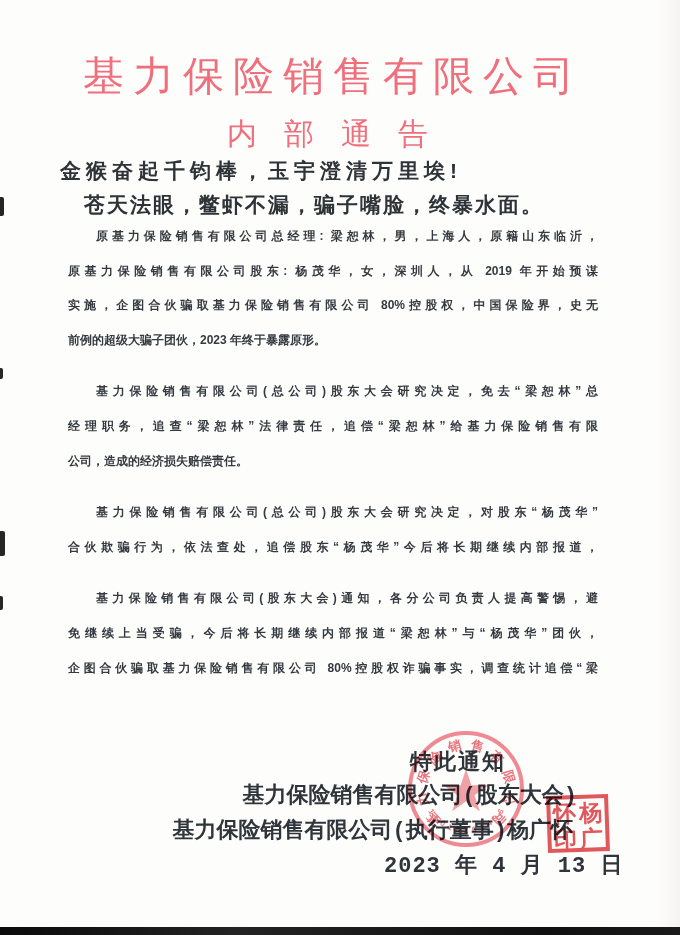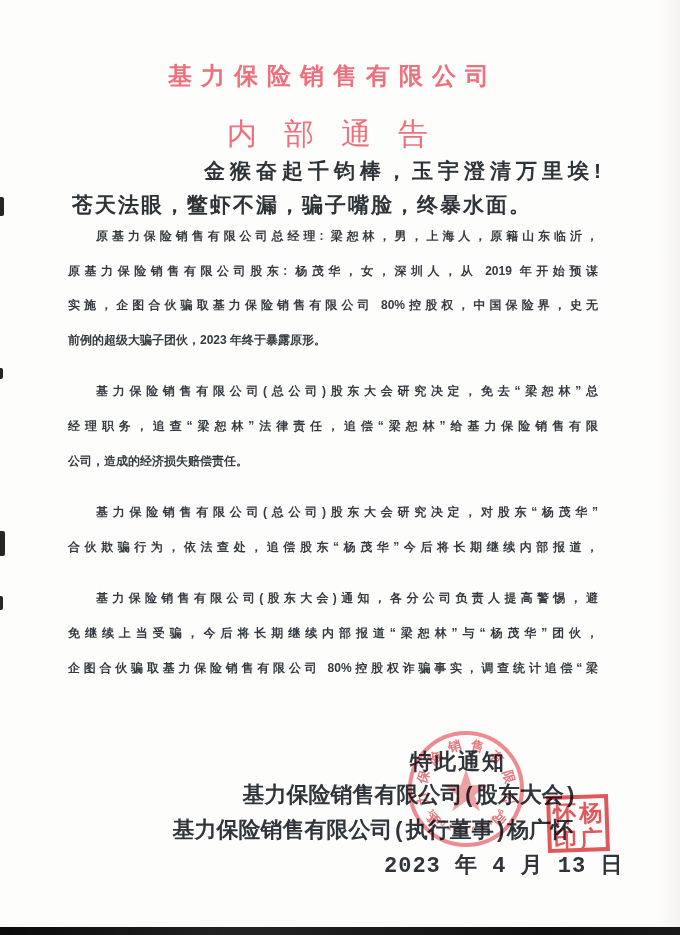--- a/index.html
+++ b/index.html
@@ -14,32 +14,32 @@
   .doc{
     position:relative;width:680px;height:935px;margin:0 auto;
     background:var(--paper);
     overflow:hidden;
     font-family:"Liberation Sans","DejaVu Sans",sans-serif;
     color:var(--ink);
   }
   
   .title1{
     position:absolute;left:68px;top:54px;width:530px;margin:0;
-    font-size:24px;font-weight:700;letter-spacing:9px;
+    font-size:41px;font-weight:400;letter-spacing:9px;
     text-align:center;color:var(--title-red);line-height:44px;
   }
   .title2{
     position:absolute;left:68px;top:107px;width:530px;margin:8px;
     font-size:30px;font-weight:500;letter-spacing:27px;
     text-align:center;color:var(--title-red);line-height:38px;
   }
   
   .slogan{position:absolute;font-size:21px;font-weight:700;color:#2e3338;white-space:nowrap;}
-  .slogan.s1{left:76px;top:157px;width:530px;text-align:right;letter-spacing:5px;}
-  .slogan.s2{left:72px;top:191px;letter-spacing:2px;}
+  .slogan.s1{left:60px;top:157px;width:530px;text-align:left;letter-spacing:5px;}
+  .slogan.s2{left:84px;top:191px;letter-spacing:2px;}
   
   .body{position:absolute;left:68px;top:219px;width:530px;}
   .para + .para{margin-top:17px;}
   .bl{
     font-size:12px;font-weight:600;line-height:34.6px;color:var(--ink);
     text-align:left;
   }
   .bl.full{text-align:justify;text-align-last:justify;}
   .bl.indent{text-indent:28px;}
   

